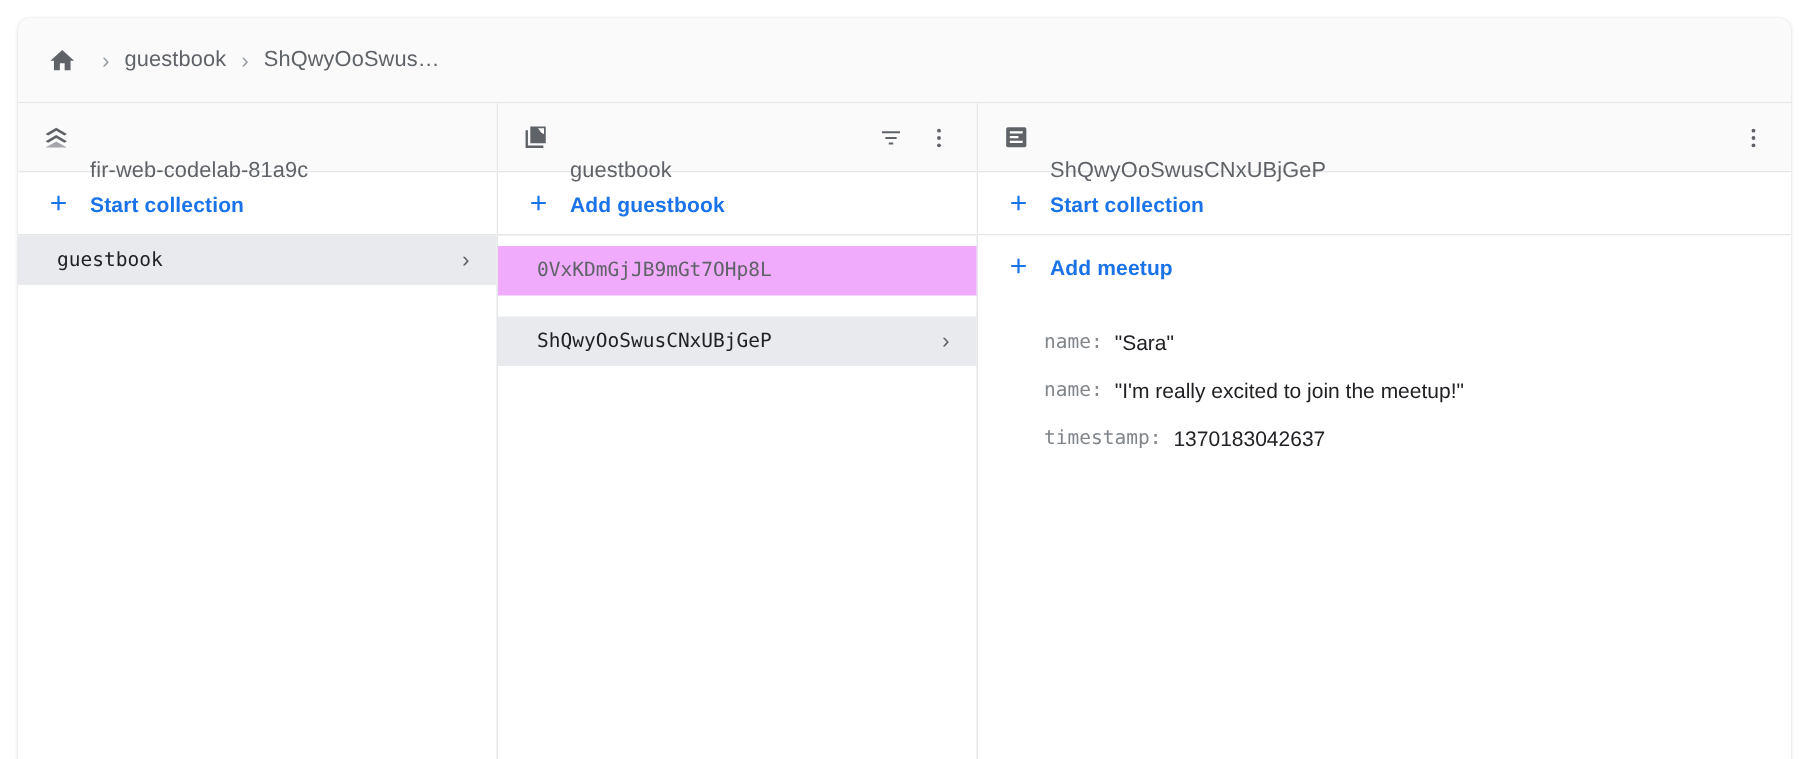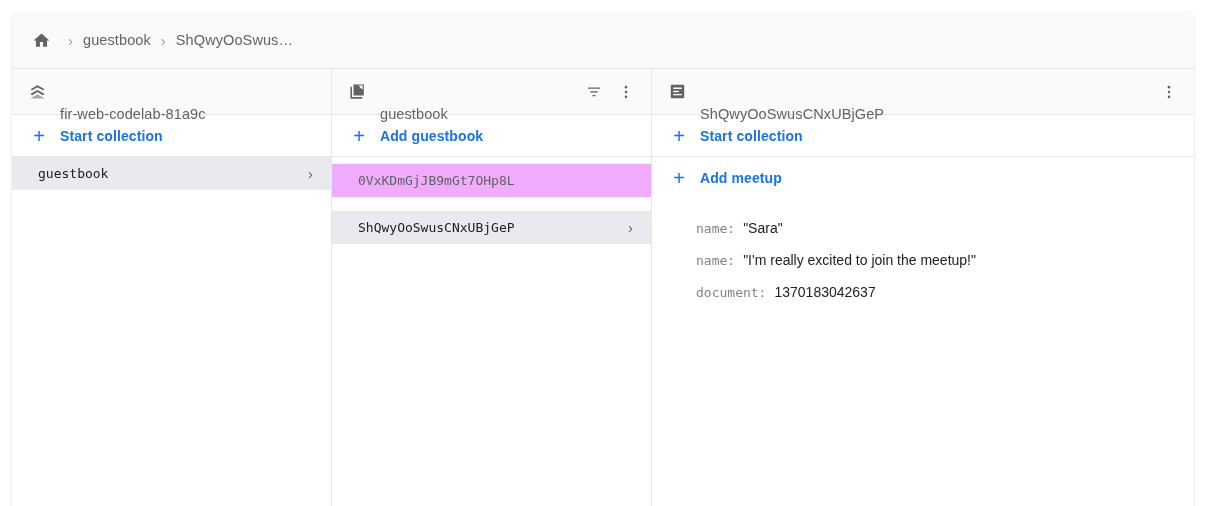--- a/index.html
+++ b/index.html
@@ -318,20 +318,20 @@
       <div class="fields">
         <div class="field-row">
           <span class="field-key">name:</span>
           <span class="field-val">"Sara"</span>
         </div>
         <div class="field-row">
           <span class="field-key">name:</span>
           <span class="field-val">"I'm really excited to join the meetup!"</span>
         </div>
         <div class="field-row">
-          <span class="field-key">document:</span>
+          <span class="field-key">timestamp:</span>
           <span class="field-val">1370183042637</span>
         </div>
       </div>
     </div>
 
   </div>
 </div>
 
 </body></html>

